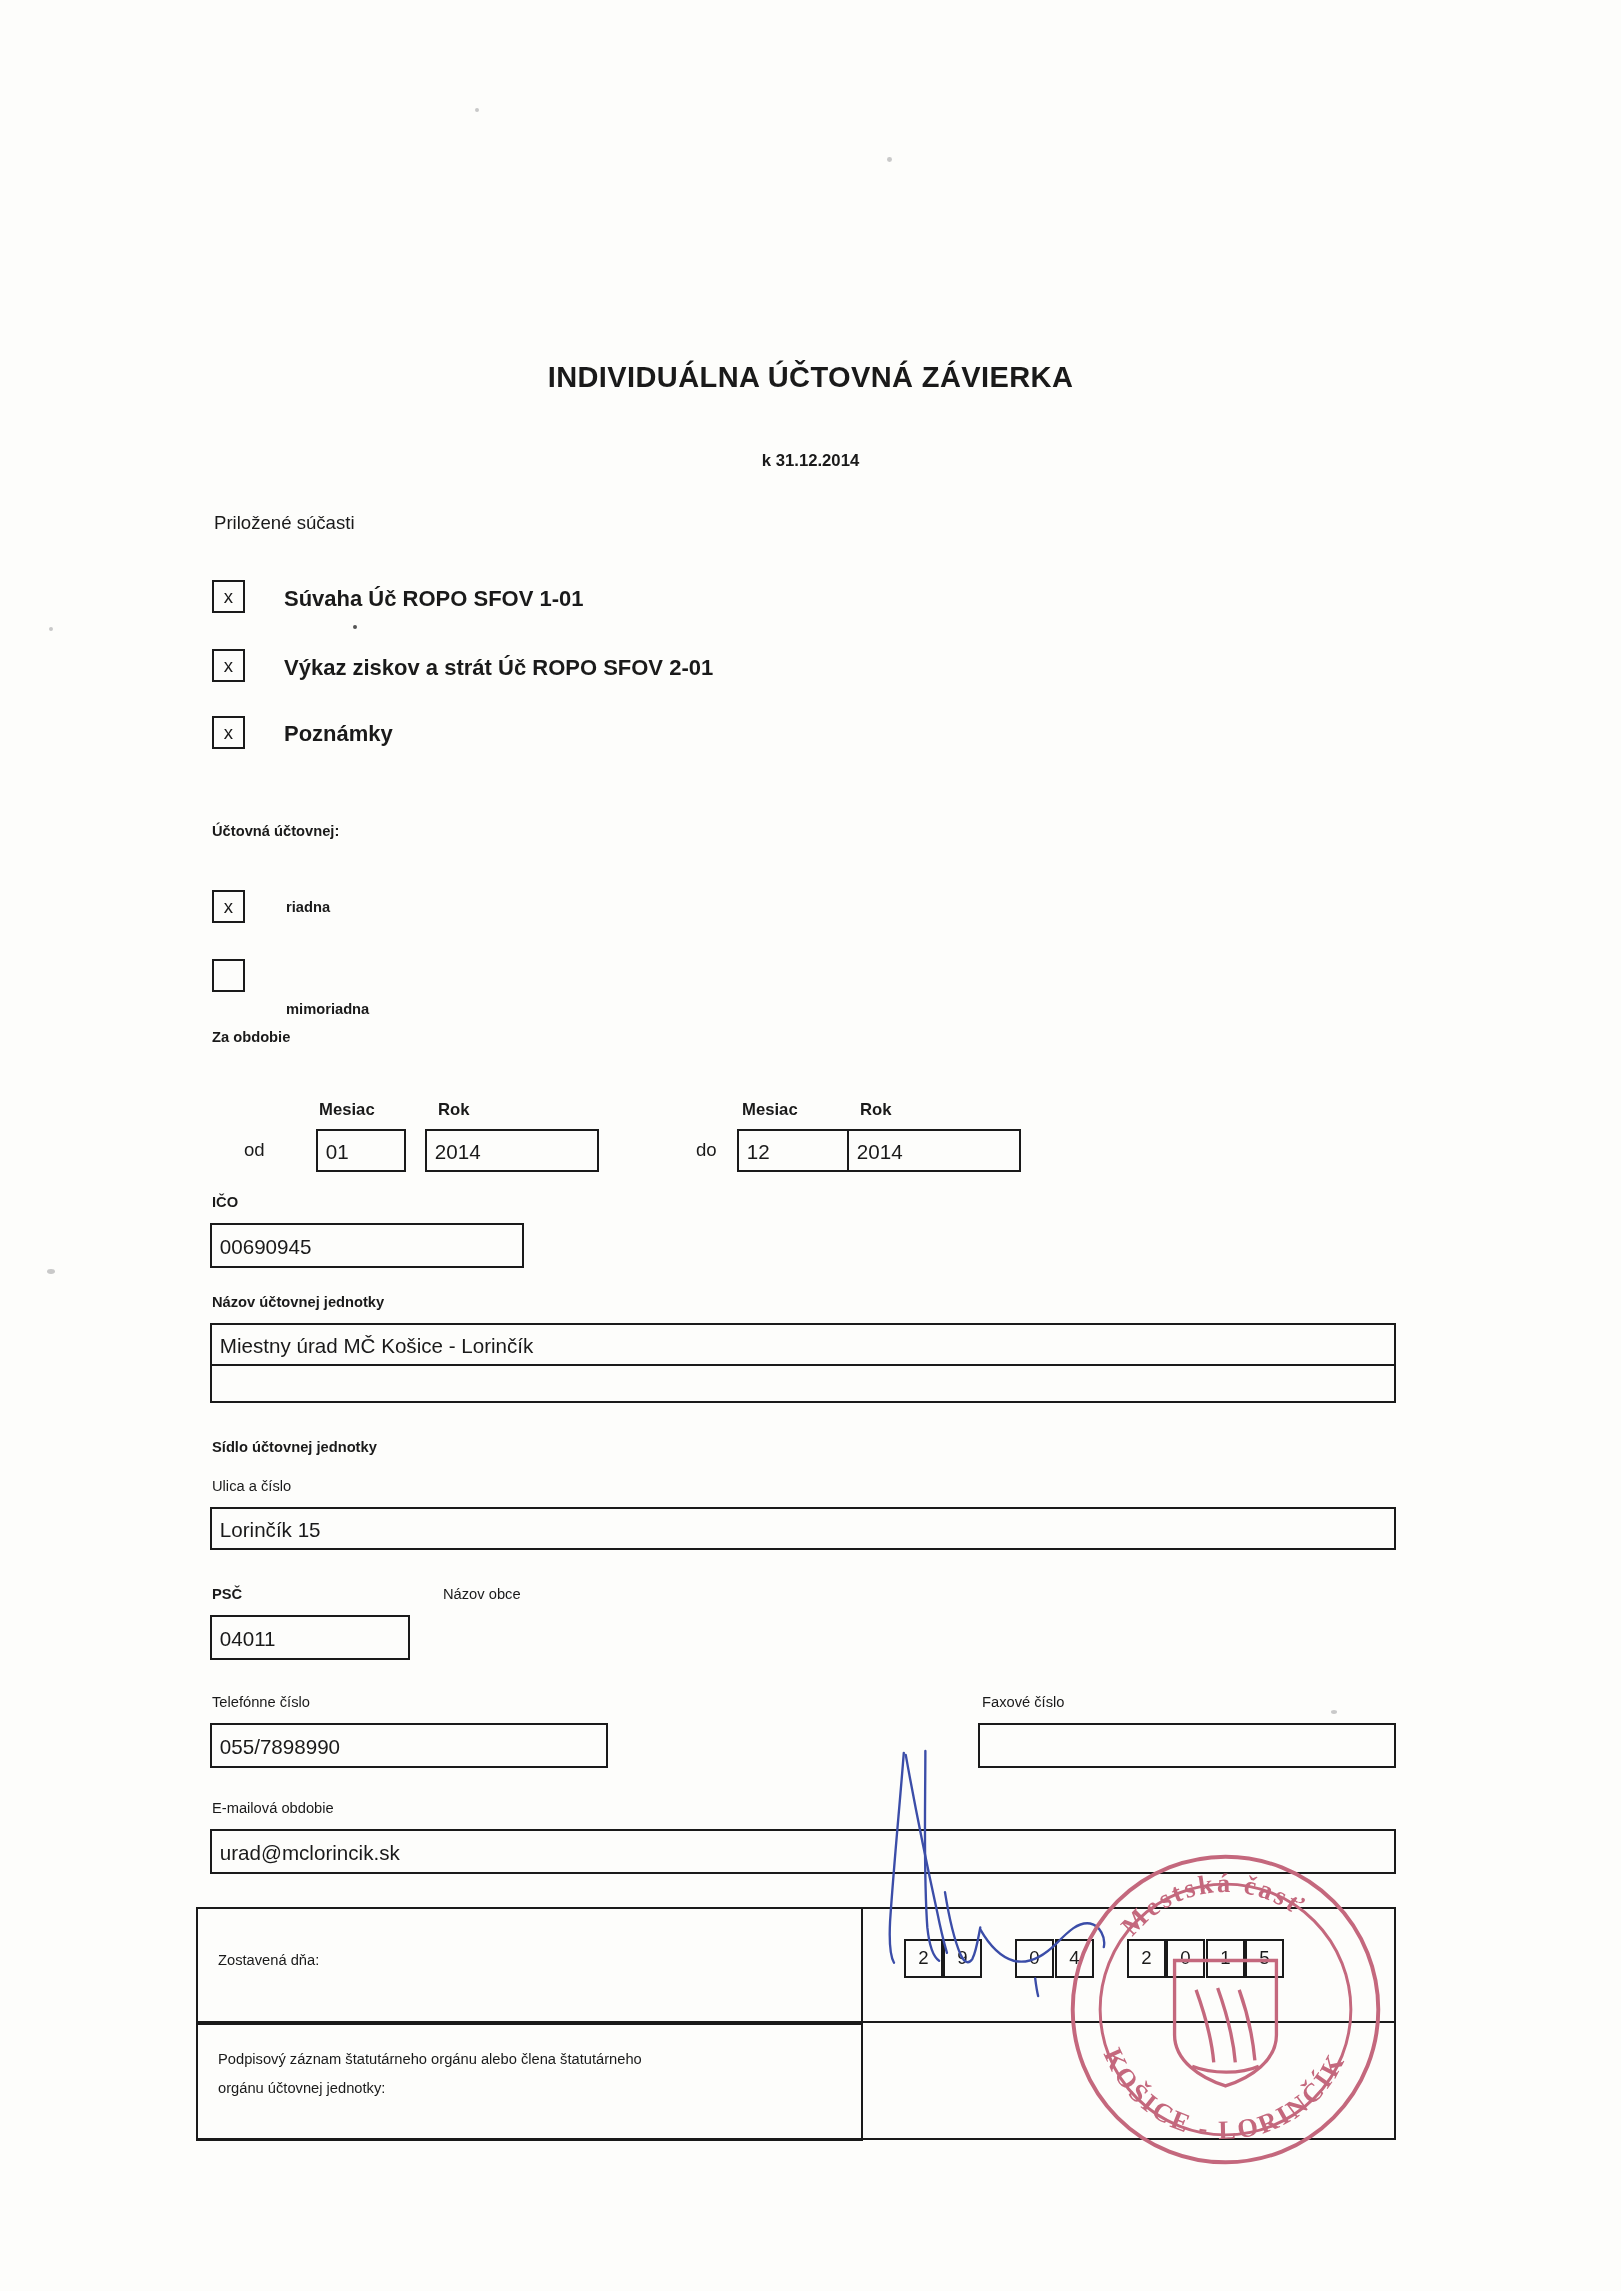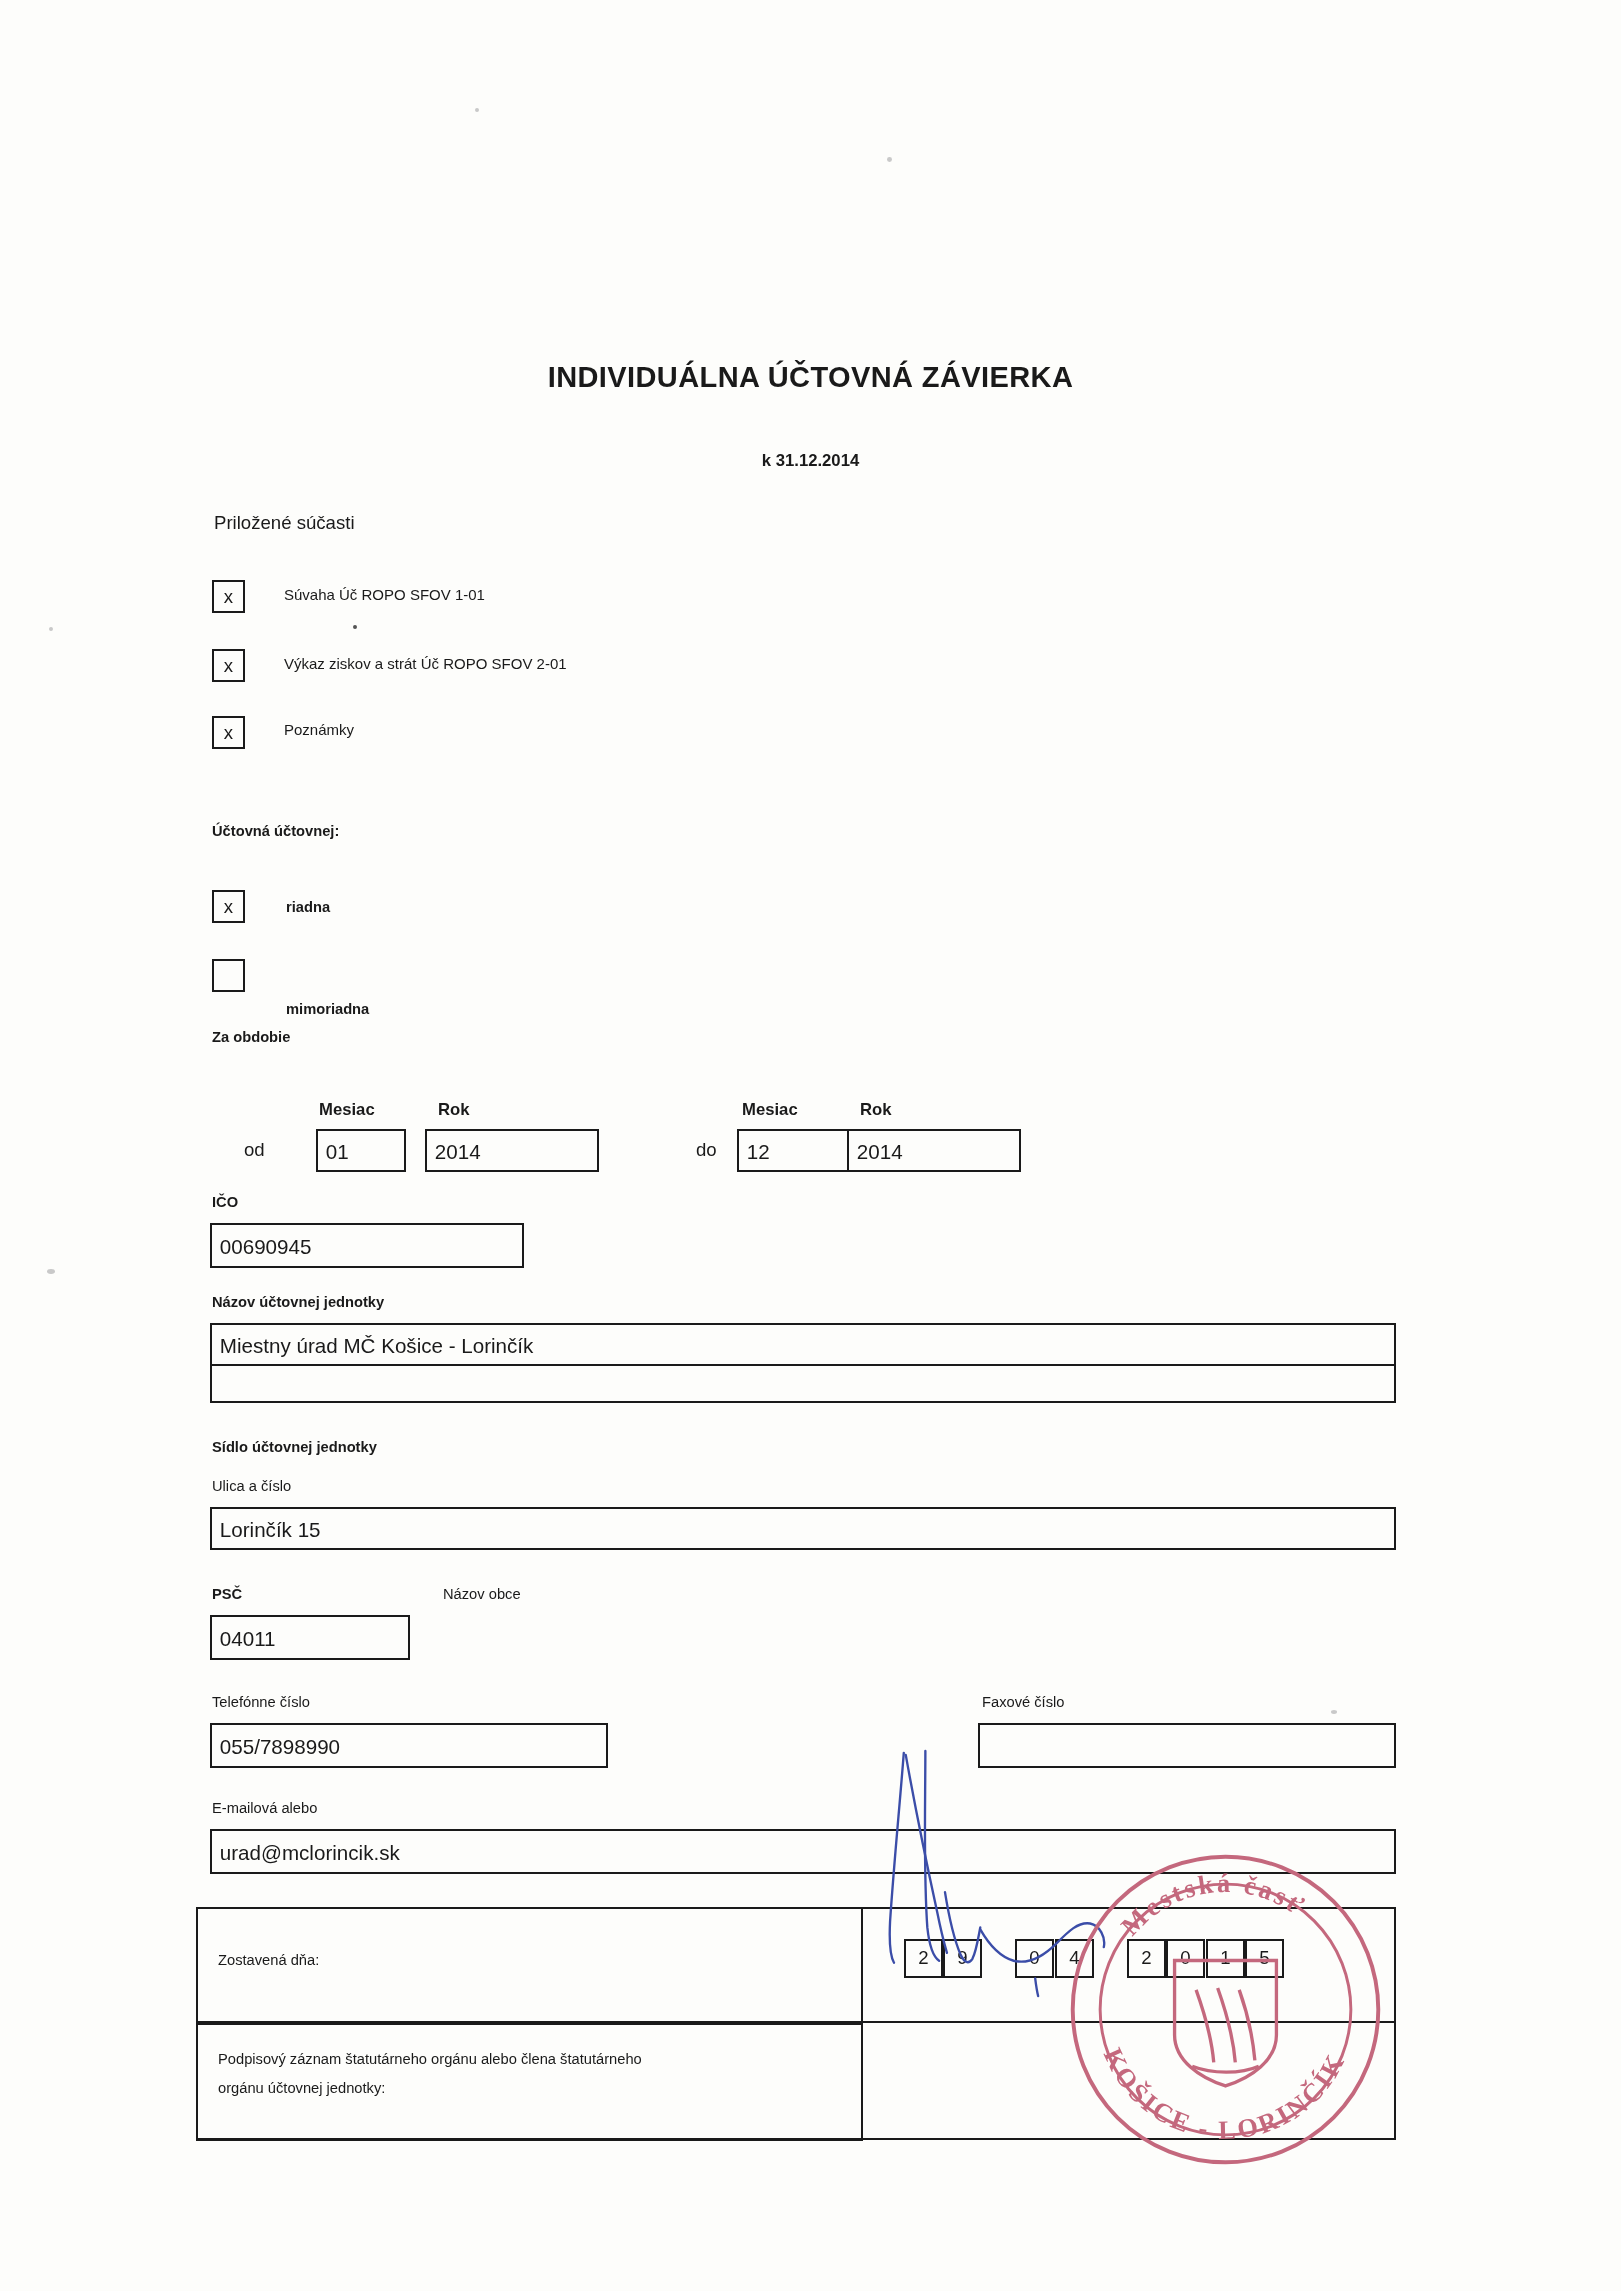--- a/index.html
+++ b/index.html
@@ -52,22 +52,22 @@
     font-size: 18.6px;
     white-space: nowrap;
   }
   .lbl.small {
     font-size: 14.7px;
   }
   .lbl.bold {
     font-weight: bold;
   }
   .lbl.big-bold {
-    font-size: 15px;
-    font-weight: normal;
+    font-size: 22px;
+    font-weight: bold;
   }
 
   .chk {
     position: absolute;
     width: 33px;
     height: 33px;
     border: 2px solid #1a1a1a;
     box-sizing: border-box;
     font-size: 18.6px;
     line-height: 29px;
@@ -194,21 +194,21 @@
 
   <div class="lbl small bold" style="left:212px;top:1586px;">PSČ</div>
   <div class="lbl small" style="left:443px;top:1586px;">Názov obce</div>
   <div class="field" style="left:210px;top:1615px;width:200px;height:45px;">04011</div>
 
   <div class="lbl small" style="left:212px;top:1694px;">Telefónne číslo</div>
   <div class="lbl small" style="left:982px;top:1694px;">Faxové číslo</div>
   <div class="field" style="left:210px;top:1723px;width:398px;height:45px;">055/7898990</div>
   <div class="field" style="left:978px;top:1723px;width:418px;height:45px;"></div>
 
-  <div class="lbl small" style="left:212px;top:1800px;">E-mailová alebo</div>
+  <div class="lbl small" style="left:212px;top:1800px;">E-mailová obdobie</div>
   <div class="field" style="left:210px;top:1829px;width:1186px;height:45px;">urad@mclorincik.sk</div>
 
   <div class="box-outline" style="left:196px;top:1907px;width:1200px;height:233px;"></div>
   <div class="box-outline" style="left:196px;top:1907px;width:1200px;height:116px;"></div>
   <div class="box-outline" style="left:196px;top:1907px;width:667px;height:116px;"></div>
   <div class="box-outline" style="left:196px;top:2023px;width:667px;height:118px;"></div>
 
   <div class="lbl small" style="left:218px;top:1952px;">Zostavená dňa:</div>
   <div class="lbl small" style="left:218px;top:2051px;">Podpisový záznam štatutárneho orgánu alebo člena štatutárneho</div>
   <div class="lbl small" style="left:218px;top:2080px;">orgánu účtovnej jednotky:</div>

